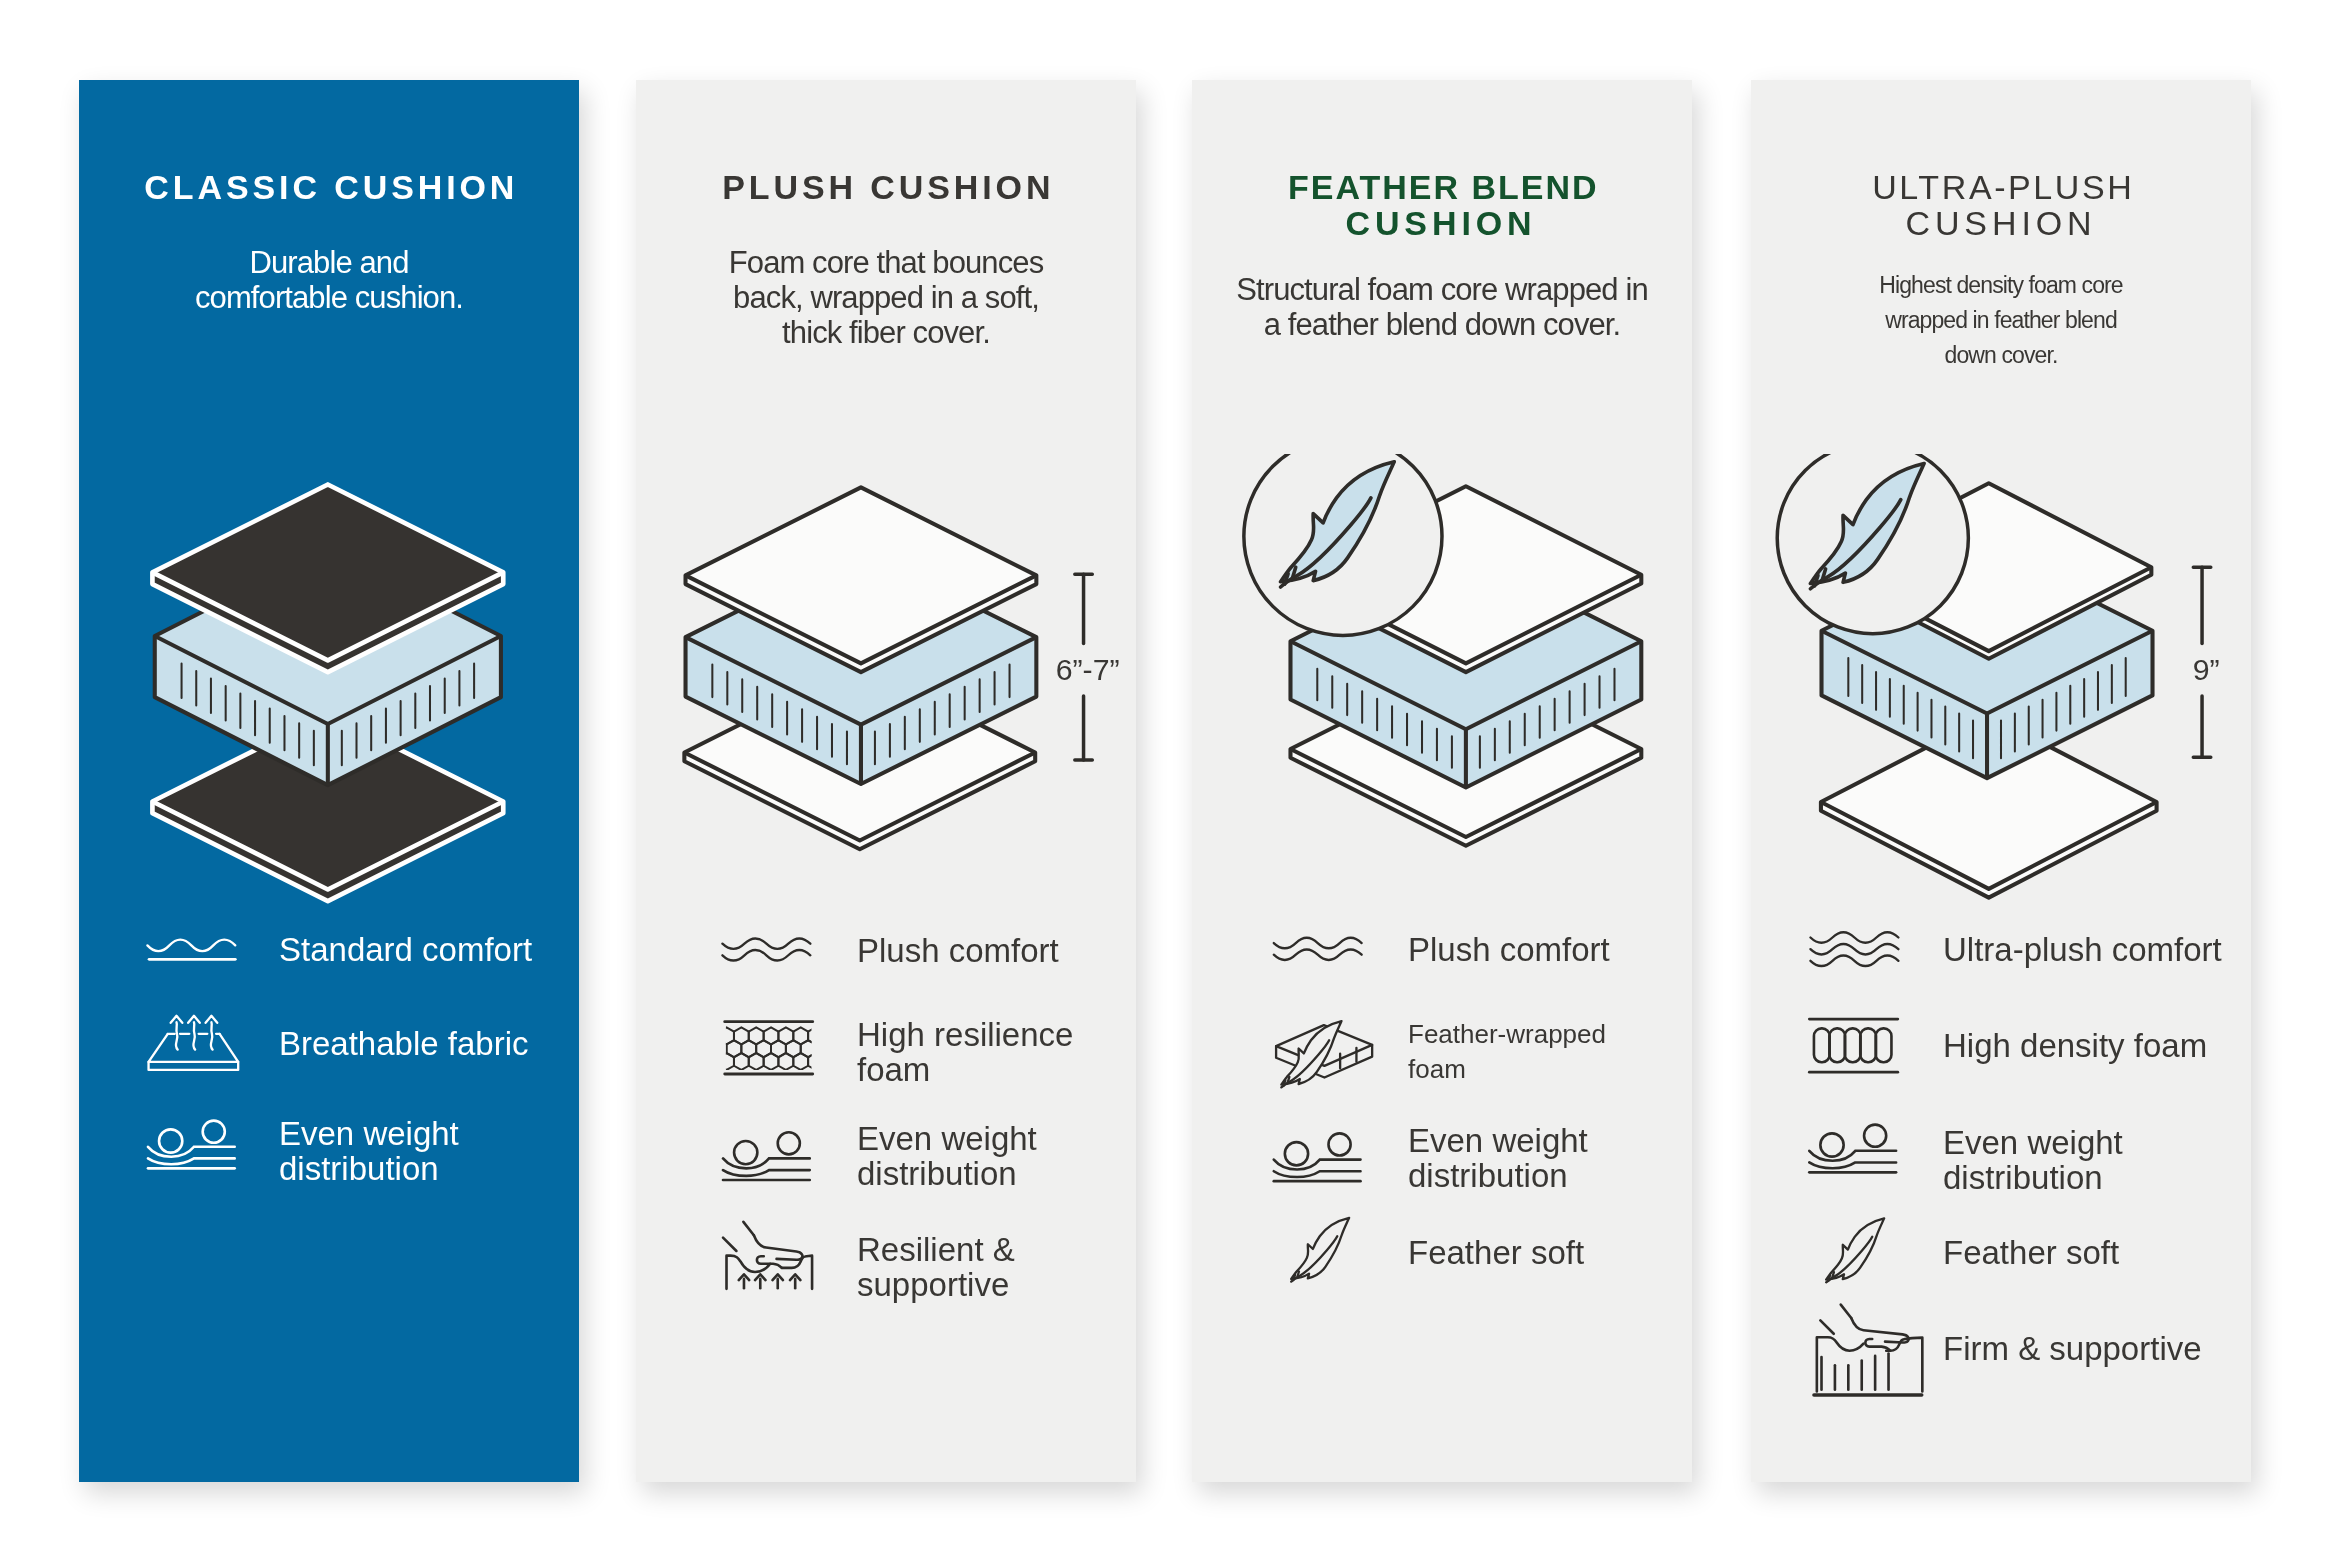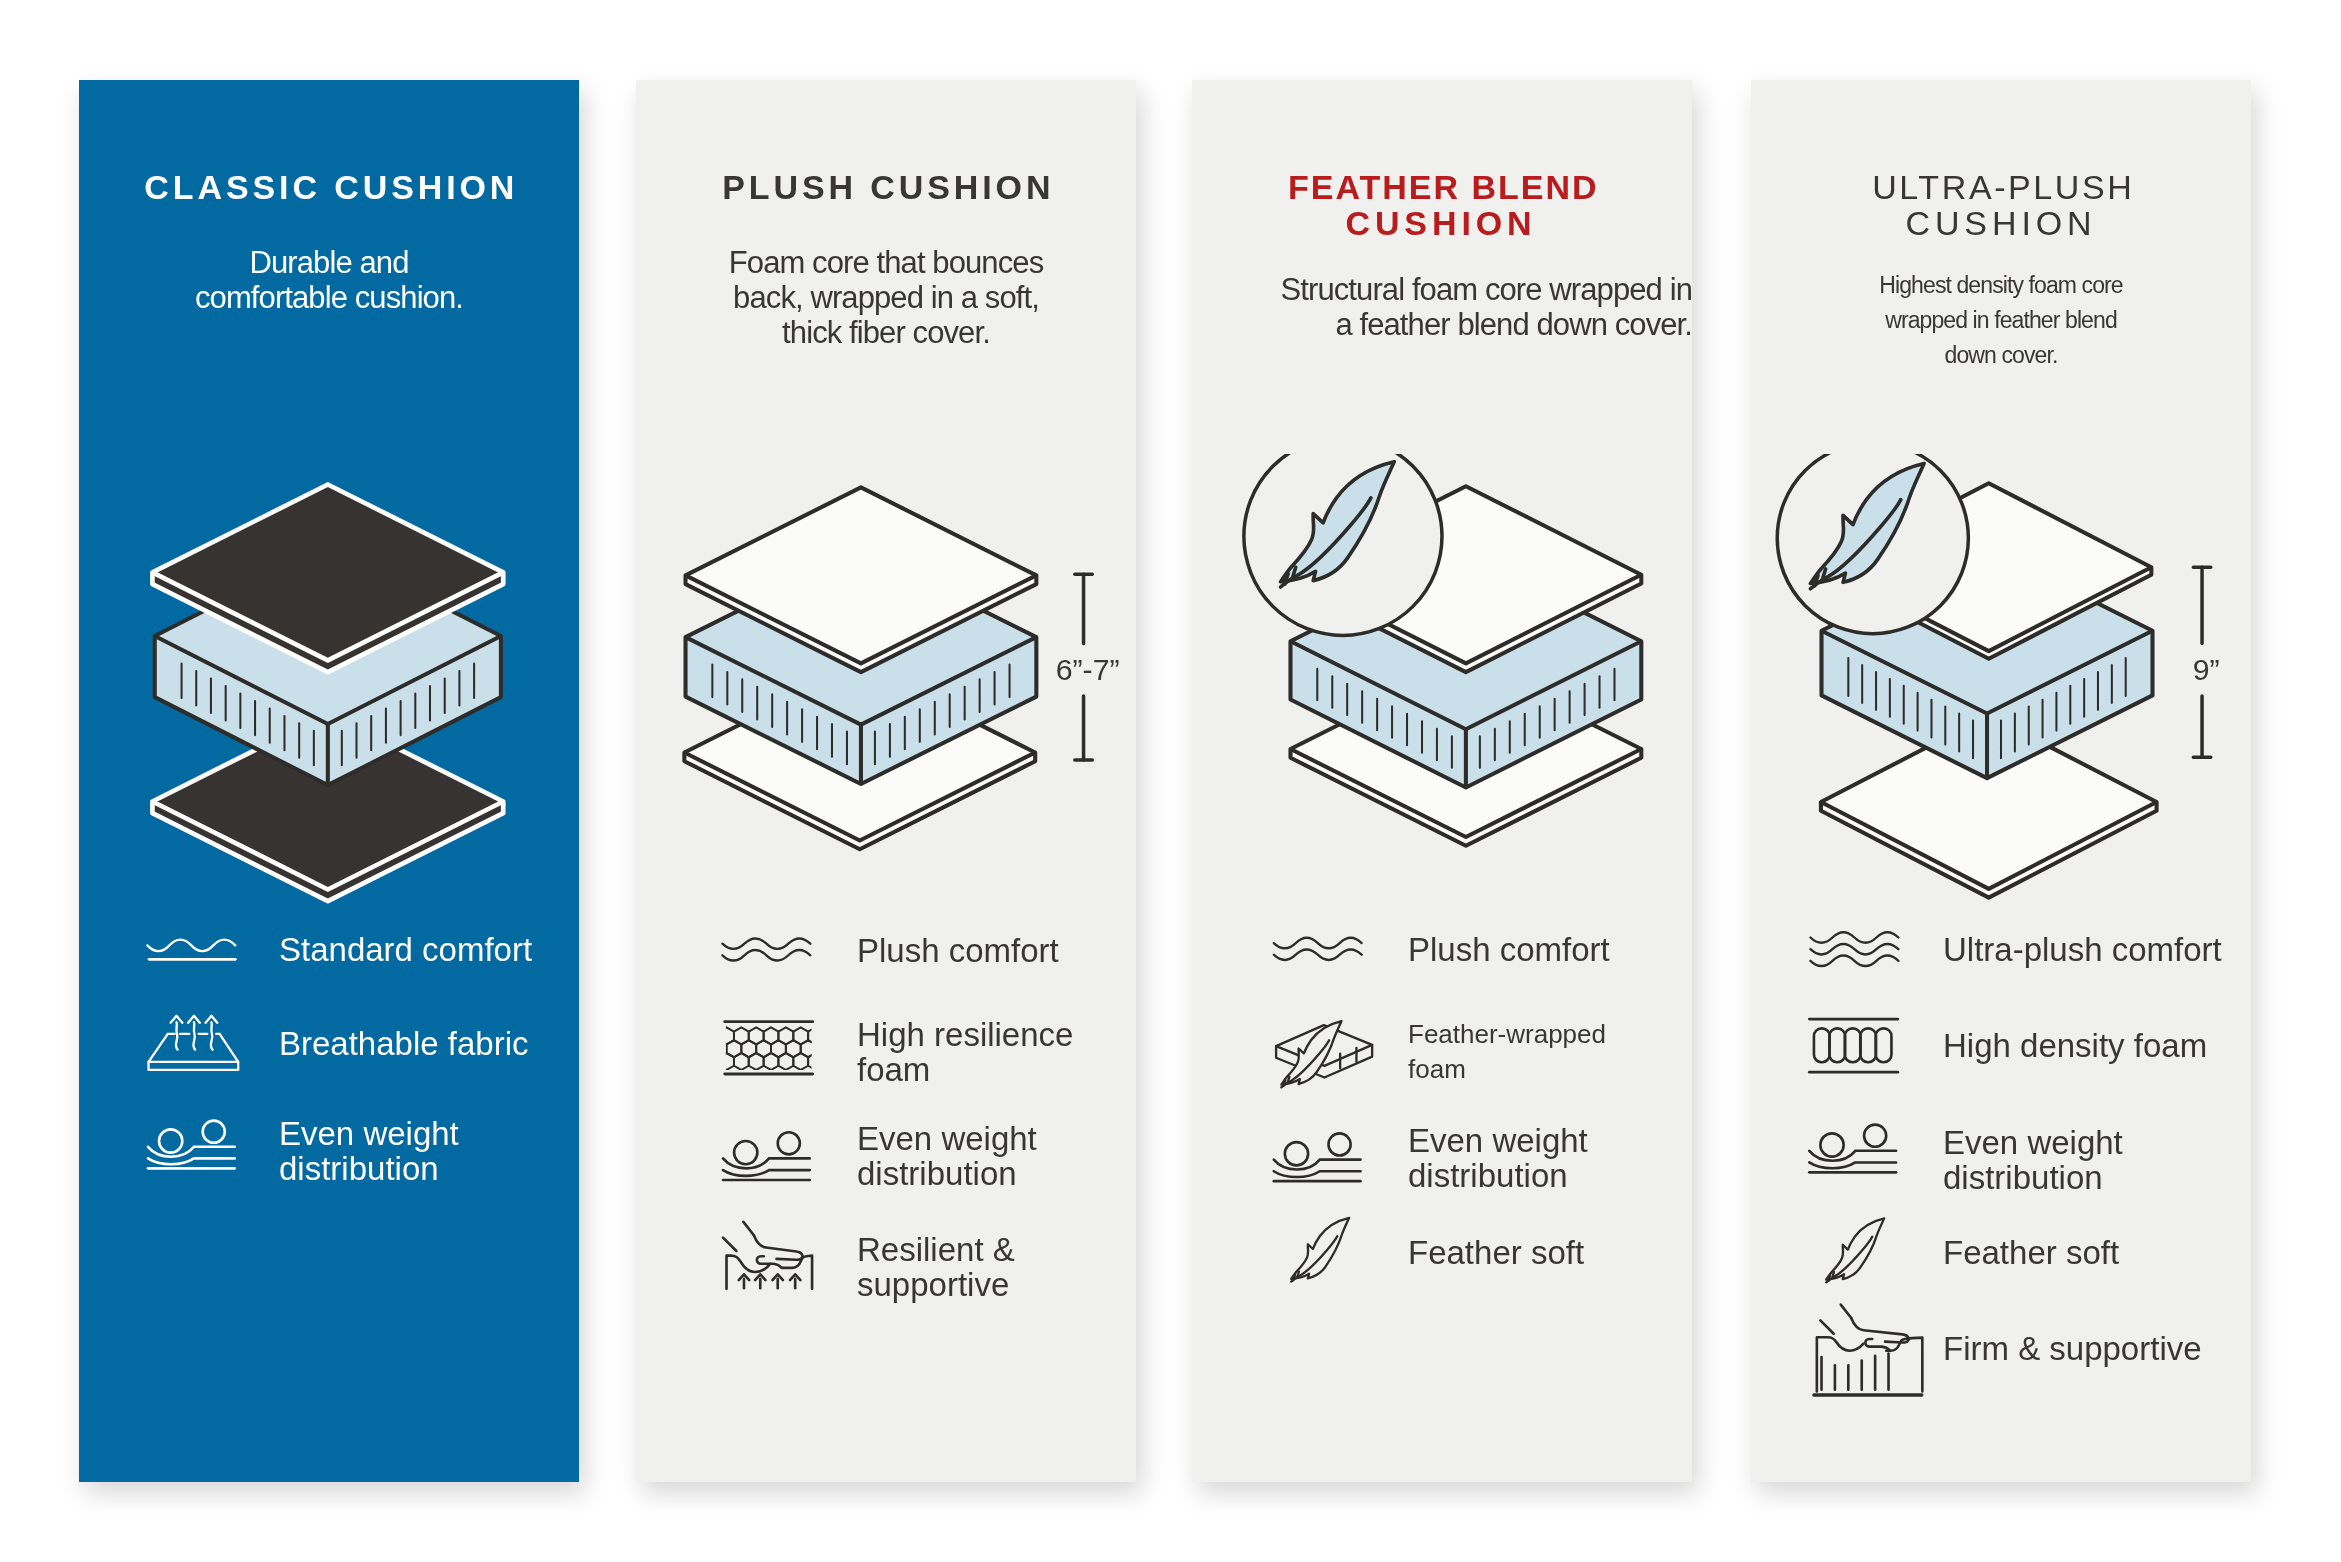--- a/index.html
+++ b/index.html
@@ -123,22 +123,22 @@
         <path d="M 273 813 V 797"></path>
         <path d="M 264 799 L 273 789 L 282 799"></path>
       </g>
     </svg>
     <div style="position:absolute;left:221px;top:853px;font-size:33px;line-height:35px;color:#393734">Plush comfort</div>
     <div style="position:absolute;left:221px;top:937px;font-size:33px;line-height:35px;color:#393734">High resilience<br>foam</div>
     <div style="position:absolute;left:221px;top:1041px;font-size:33px;line-height:35px;color:#393734">Even weight<br>distribution</div>
     <div style="position:absolute;left:221px;top:1152px;font-size:33px;line-height:35px;color:#393734">Resilient &amp;<br>supportive</div>
   </div>
 <div style="position:absolute;left:1192px;top:80px;width:500px;height:1402px;background:#f0f0ef;box-shadow:5.8px 10.5px 24.5px rgba(0,0,0,0.16)">
-    <div style="position:absolute;left:0;right:2px;top:89px;text-align:center;text-indent:4.7px;font-weight:bold;font-size:34px;line-height:36px;color:#b91c1c"><span style="letter-spacing:2px">FEATHER BLEND</span><br><span style="letter-spacing:4.9px">CUSHION</span></div>
-    <div style="position:absolute;left:0;right:0;top:192px;text-align:right;font-size:31px;letter-spacing:-0.9px;line-height:35px;color:#393734">Structural foam core wrapped in<br>a feather blend down cover.</div>
+    <div style="position:absolute;left:0;right:2px;top:89px;text-align:center;text-indent:4.7px;font-weight:bold;font-size:34px;line-height:36px;color:#14532d"><span style="letter-spacing:2px">FEATHER BLEND</span><br><span style="letter-spacing:4.9px">CUSHION</span></div>
+    <div style="position:absolute;left:0;right:0;top:192px;text-align:center;font-size:31px;letter-spacing:-0.9px;line-height:35px;color:#393734">Structural foam core wrapped in<br>a feather blend down cover.</div>
     <svg style="position:absolute;left:0;top:374px" width="500" height="484" viewBox="0 0 858 830">
       <path d="M 169 506 L 470 355 L 771 506 L 771 521 L 470 672 L 169 521 Z" fill="#fbfbfa" stroke="#2e2c29" stroke-width="7" stroke-linejoin="round"></path>
       <path d="M 169 506 L 470 657 L 771 506" fill="none" stroke="#2e2c29" stroke-width="7" stroke-linejoin="round"></path>
       <path d="M 169 321 L 470 170 L 771 321 L 771 421 L 470 572 L 169 421 Z" fill="#c9e0eb" stroke="#2e2c29" stroke-width="7" stroke-linejoin="round"></path>
       <path d="M 169 321 L 470 472 L 771 321" fill="none" stroke="#2e2c29" stroke-width="7" stroke-linejoin="round"></path>
       <path d="M 470 472 L 470 572" stroke="#2e2c29" stroke-width="7"></path>
       <path d="M 215.0 368.1 V 422.1 M 725.0 368.1 V 422.1 M 240.7 381.0 V 435.0 M 699.3 381.0 V 435.0 M 266.3 393.8 V 447.8 M 673.7 393.8 V 447.8 M 292.0 406.7 V 460.7 M 648.0 406.7 V 460.7 M 317.7 419.6 V 473.6 M 622.3 419.6 V 473.6 M 343.3 432.5 V 486.5 M 596.7 432.5 V 486.5 M 369.0 445.3 V 499.3 M 571.0 445.3 V 499.3 M 394.7 458.2 V 512.2 M 545.3 458.2 V 512.2 M 420.3 471.1 V 525.1 M 519.7 471.1 V 525.1 M 446.0 484.0 V 538.0 M 494.0 484.0 V 538.0" stroke="#2e2c29" stroke-width="3.5" fill="none" stroke-linecap="round"></path>
       <path d="M 169 207 L 470 55 L 771 207 L 771 222 L 470 374 L 169 222 Z" fill="#fbfbfa" stroke="#2e2c29" stroke-width="7" stroke-linejoin="round"></path>
       <path d="M 169 207 L 470 359 L 771 207" fill="none" stroke="#2e2c29" stroke-width="7" stroke-linejoin="round"></path>
       <circle cx="259" cy="141" r="170" fill="#f0f0ef" stroke="#2e2c29" stroke-width="6"></circle>

